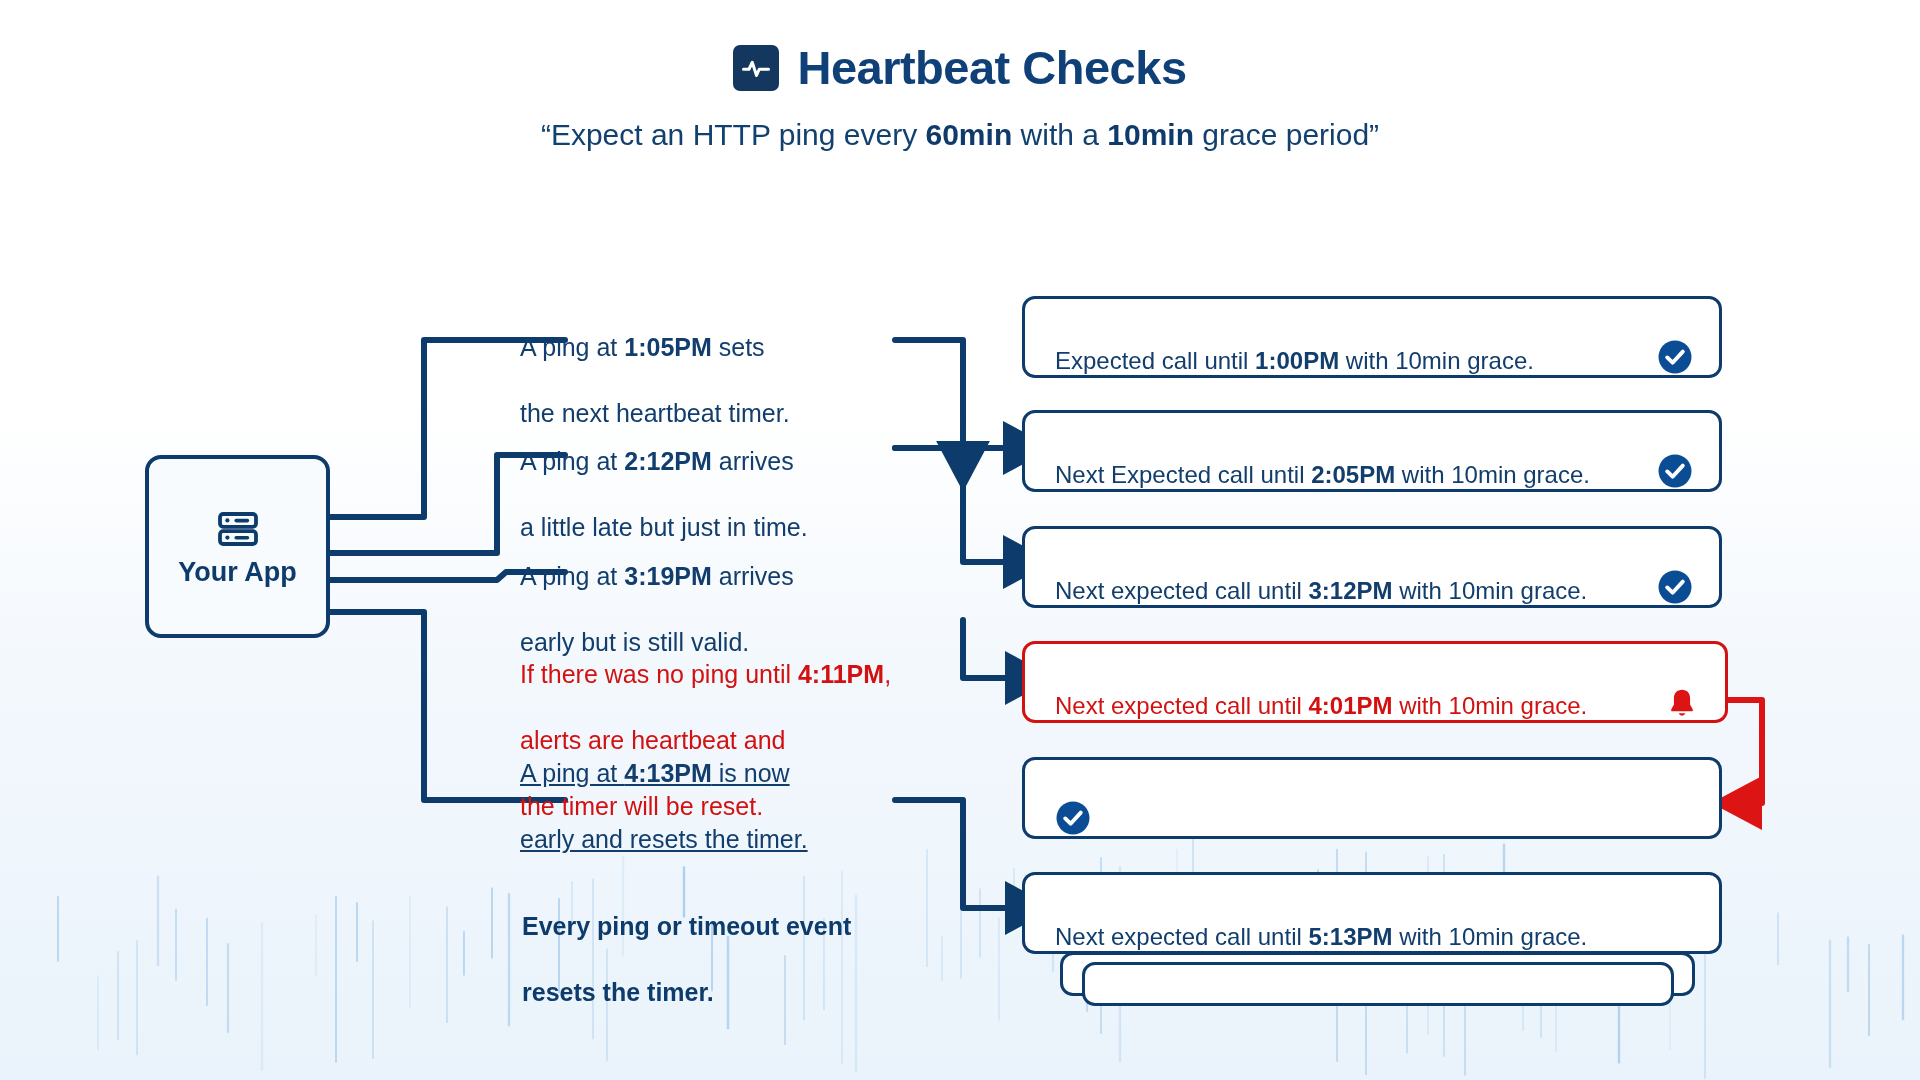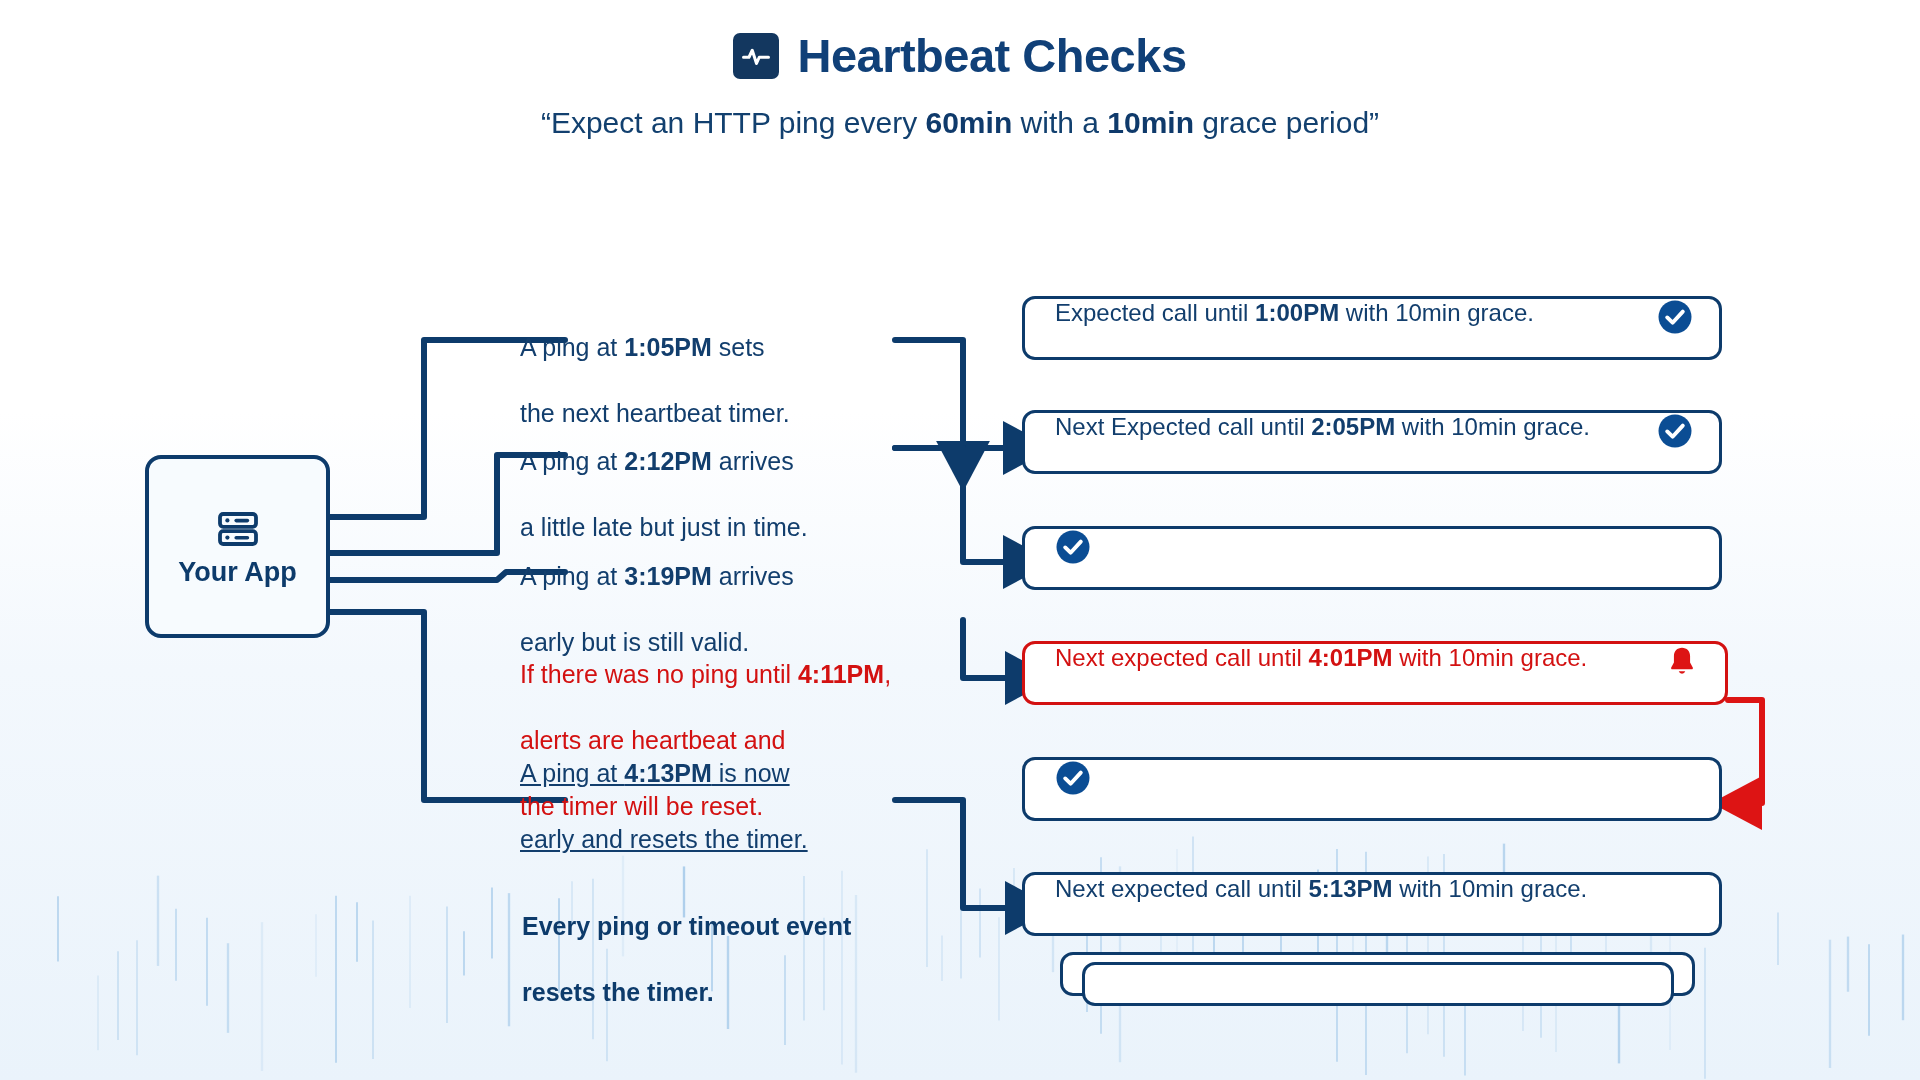--- a/index.html
+++ b/index.html
@@ -14,21 +14,21 @@
     width: 1920px; height: 1080px;
     background: linear-gradient(180deg, #ffffff 0%, #ffffff 38%, #f3f8fd 62%, #eaf3fb 100%);
   }
 
   
   #bars { position: absolute; left: 0; top: 0; width: 1920px; height: 1080px; pointer-events: none; }
 
   
   #header {
     position: absolute; left: 0; top: 0; width: 1920px;
-    text-align: center; padding-top: 32px;
+    text-align: center; padding-top: 44px;
   }
   #title-row {
     display: flex; align-items: center; justify-content: center; gap: 18px;
   }
   .logo-badge {
     width: 46px; height: 46px; border-radius: 7px; background: #13375f;
     display: flex; align-items: center; justify-content: center; flex: 0 0 auto;
   }
   #page-title {
     font-size: 47px; font-weight: bold; color: #104078; letter-spacing: -0.5px;
@@ -54,25 +54,25 @@
     position: absolute; font-size: 25px; line-height: 1.32; color: #123e6d;
     white-space: pre-line;
   }
   .step-text b { font-weight: bold; }
   .step-text.alert { color: #d31111; }
   .step-text.strong { font-weight: bold; color: #0d3b6b; }
 
   
   .card {
     position: absolute;
-    height: 64px;
+    height: 82px;
     border: 3px solid #0d3b6b;
     border-radius: 13px;
     background: #ffffff;
-    display: flex; align-items: flex-start;
+    display: flex; align-items: flex-end;
     padding: 0 26px 0 30px;
   }
   .card.alert { border-color: #d31111; gap: 20px; }
   .card-text { font-size: 24px; color: #123e6d; flex: 1 1 auto; }
   .card.alert .card-text { color: #d31111; }
   .card-text b { font-weight: bold; }
   .card-icon { flex: 0 0 auto; display: flex; align-items: center; }
 
   
   .ghost {
@@ -277,20 +277,21 @@
     <span class="card-text"><span>Next Expected call until </span><b>2:05PM</b><span> with 10min grace.</span></span>
     <span class="card-icon">
       <svg width="36" height="36" viewBox="0 0 24 24">
           <circle cx="12" cy="12" r="11" fill="#0b4d94"></circle>
           <path d="M6.8 12.3 L10.4 15.8 L17.2 8.4" fill="none" stroke="#fff" stroke-width="2.6" stroke-linecap="round" stroke-linejoin="round"></path>
         </svg>
     </span>
   </div>
 
   <div class="card" style="left:1022px; top:526px; width:700px;">
+    <span class="card-text"><span>Next expected call until </span><b>3:12PM</b><span> with 10min grace.</span></span>
     <span class="card-icon">
       <svg width="36" height="36" viewBox="0 0 24 24">
           <circle cx="12" cy="12" r="11" fill="#0b4d94"></circle>
           <path d="M6.8 12.3 L10.4 15.8 L17.2 8.4" fill="none" stroke="#fff" stroke-width="2.6" stroke-linecap="round" stroke-linejoin="round"></path>
         </svg>
     </span>
   </div>
 
   <div class="card alert" style="left:1022px; top:641px; width:706px;">
     <span class="card-text"><span>Next expected call until </span><b>4:01PM</b><span> with 10min grace.</span></span>

